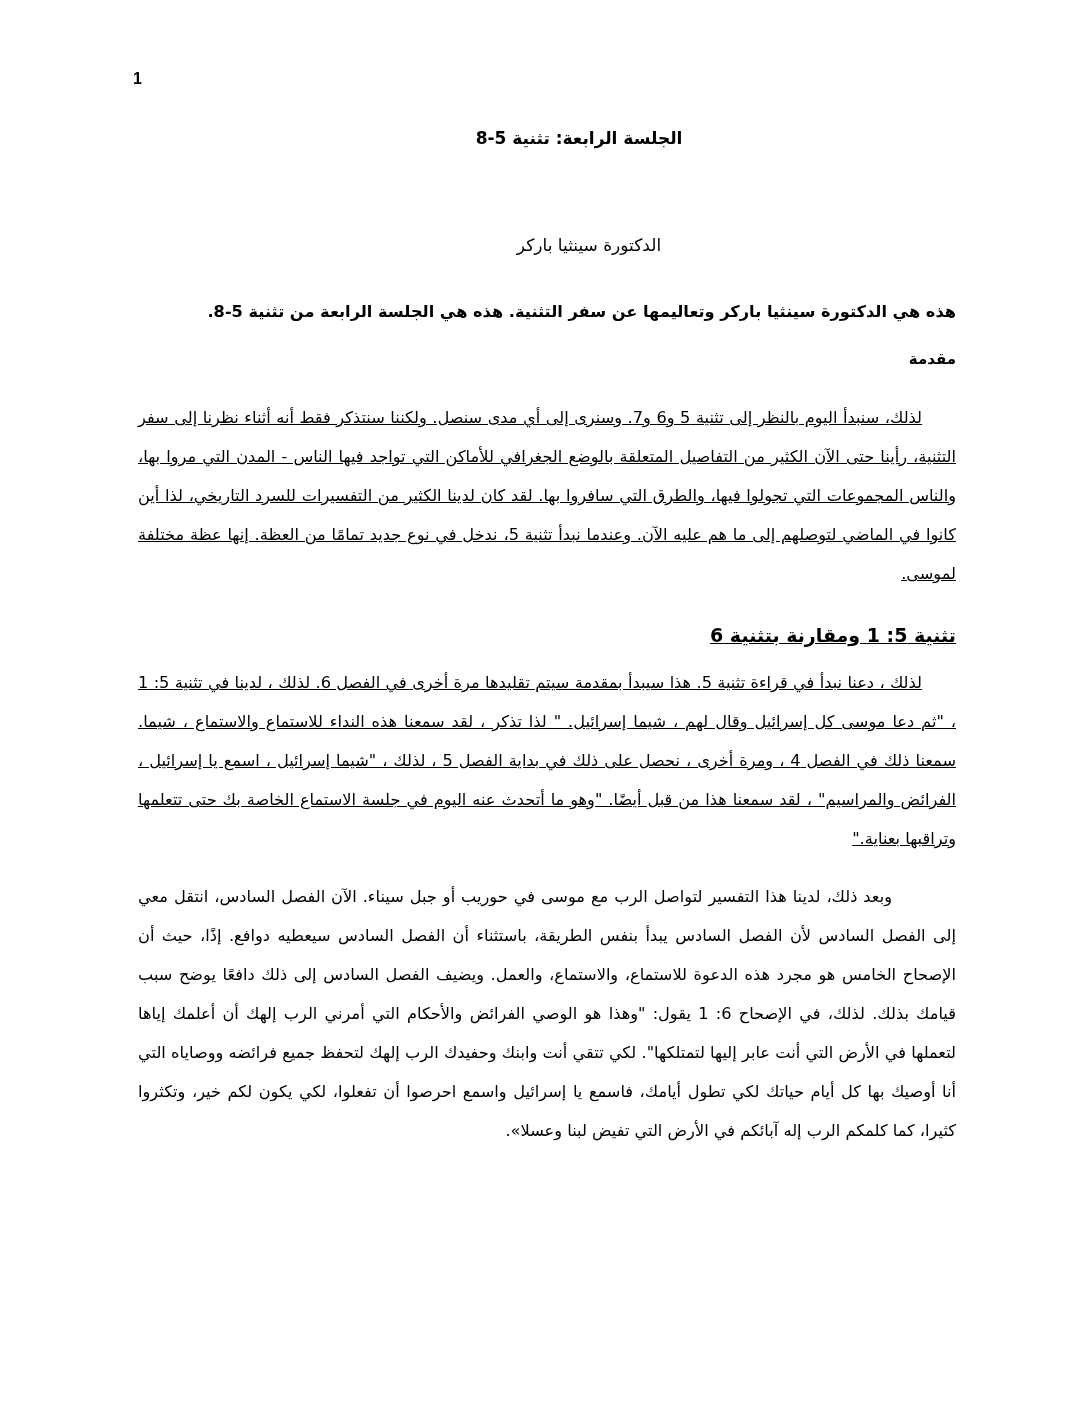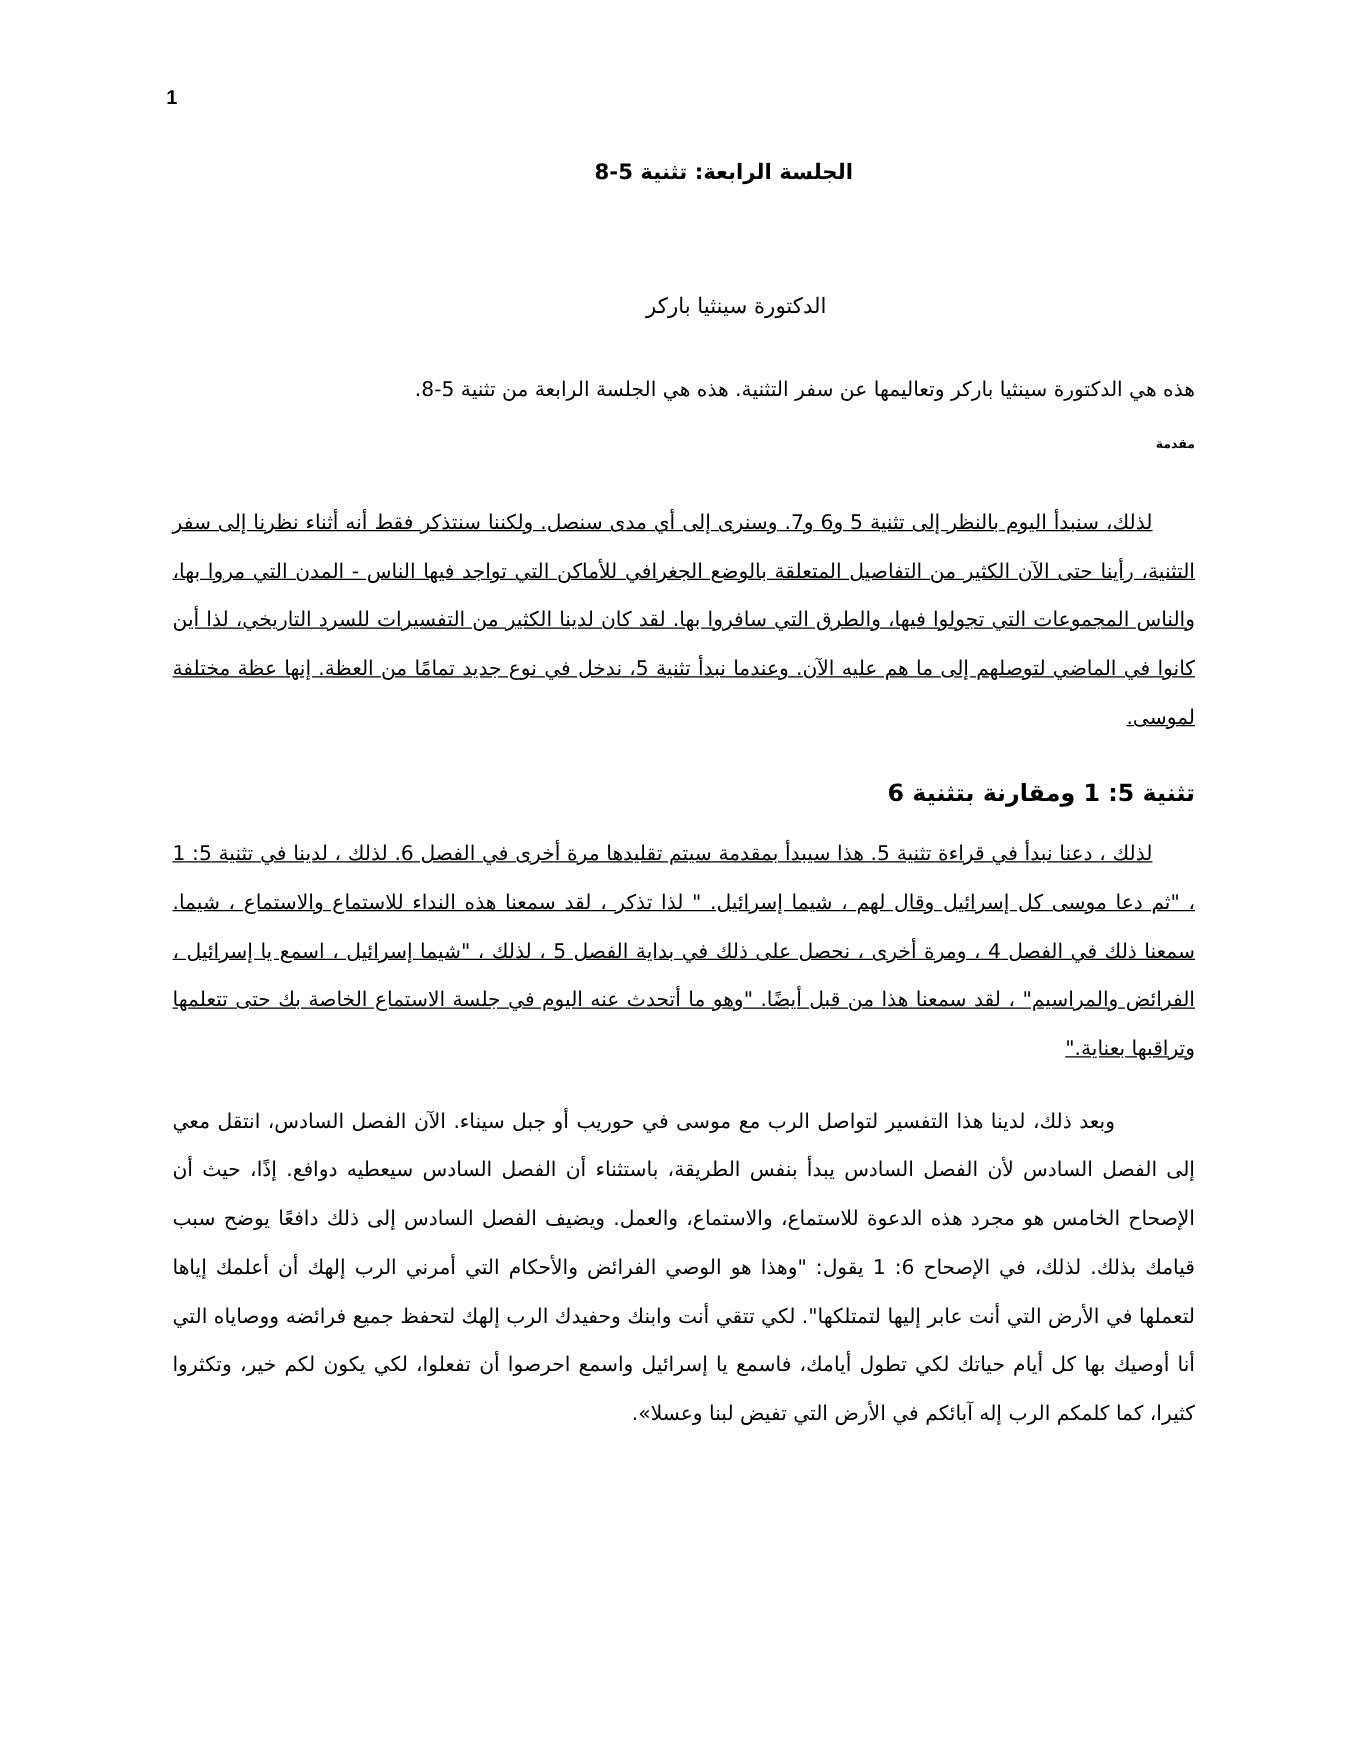--- a/index.html
+++ b/index.html
@@ -6,24 +6,24 @@
     body { width: 1088px; height: 1408px; position: relative; overflow: hidden;
            font-family: "DejaVu Sans", "Liberation Sans", sans-serif; color: #000; }
     .page-number { position: absolute; left: 133px; top: 70px; font-weight: bold;
                    font-size: 16px; font-family: "Liberation Sans", sans-serif; }
     .title { position: absolute; left: 0; right: 0; text-align: center;
              font-size: 17px; direction: rtl; }
     .title.t1 { top: 128px; padding-left: 50px; font-weight: bold; margin-left: 20px; }
     .title.t2 { top: 187px; padding-left: 90px; margin-top: 48px; }
     .body-text { position: absolute; left: 138px; width: 818px; direction: rtl;
                  font-size: 16.2px; line-height: 39px; text-align: justify; }
-    .intro-line { top: 292px; font-weight: normal; }
+    .intro-line { top: 292px; font-weight: bold; }
     .heading { position: absolute; right: 132px; direction: rtl; font-weight: bold; font-size: 18px; }
-    .h-intro { top: 350px; font-size: 10px; }
-    .h-sec { top: 624px; font-size: 19px; }
+    .h-intro { top: 350px; font-size: 15px; }
+    .h-sec { top: 624px; font-size: 19px; text-decoration: underline; }
     .para { text-indent: 34px; text-decoration: underline; }
     .p1 { top: 398px; }
     .p2 { top: 663px; text-indent: 34px; text-decoration: underline; }
     .p3 { top: 877px; text-indent: 64px; }
   </style>
 </head>
 <body>
 
 <div>
   <div class="page-number">1</div>

